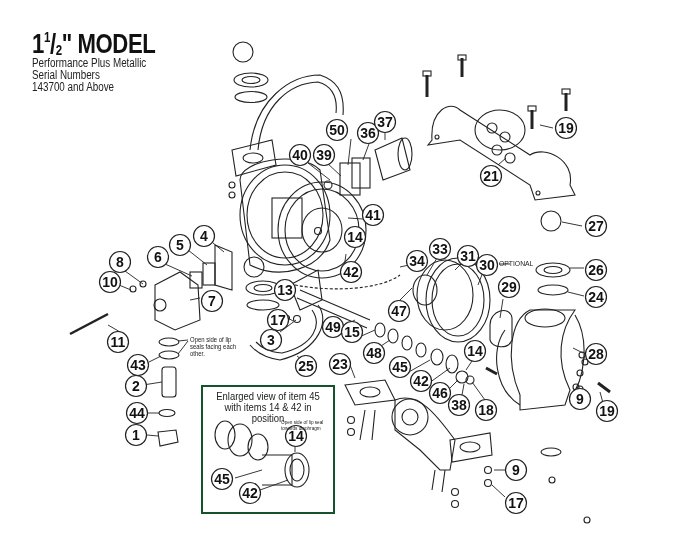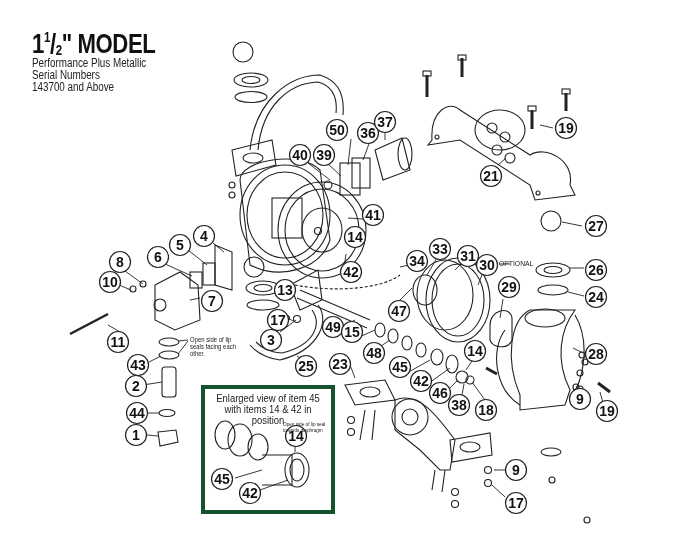--- a/index.html
+++ b/index.html
@@ -4,21 +4,21 @@
 <style>
   html, body { margin:0; padding:0; background:#fff; }
   body { width:698px; height:537px; position:relative; overflow:hidden; font-family:"Liberation Sans", sans-serif; color:#1a1a1a; }
   #diagram { position:absolute; left:0; top:0; width:698px; height:537px; }
   .title { position:absolute; left:32px; top:31px; font-family:"Liberation Sans", sans-serif; font-weight:bold; font-size:27px; letter-spacing:-0.5px; transform:scaleX(0.82); transform-origin:left top; line-height:1; color:#111; white-space:nowrap; }
   .title sup { font-size:14px; vertical-align:top; position:relative; top:-1px; }
   .title sub { font-size:14px; vertical-align:baseline; position:relative; top:2px; }
   .subtitle { position:absolute; left:32px; font-size:12px; line-height:12px; transform:scaleX(0.82); transform-origin:left top; color:#222; white-space:nowrap; }
   .callout-text { font-family:"Liberation Sans", sans-serif; font-weight:bold; font-size:14px; fill:#111; }
   .note { position:absolute; font-size:7px; line-height:7px; color:#222; transform:scaleX(0.85); transform-origin:left top; white-space:nowrap; }
-  .inset { position:absolute; left:201px; top:385px; width:134px; height:129px; border:4px solid #14532d; box-sizing:border-box; }
+  .inset { position:absolute; left:201px; top:385px; width:134px; height:129px; border:2px solid #14532d; box-sizing:border-box; }
   .inset-caption { position:absolute; left:0; right:0; top:4px; text-align:center; font-size:10.5px; line-height:11px; color:#222; transform:scaleX(0.9); }
 </style>
 </head>
 <body>
 
 <svg id="diagram" viewBox="0 0 698 537" xmlns="http://www.w3.org/2000/svg">
   <g fill="none" stroke="#222" stroke-width="1.1">
 
     <g>
       <circle cx="243" cy="52" r="10"></circle>

